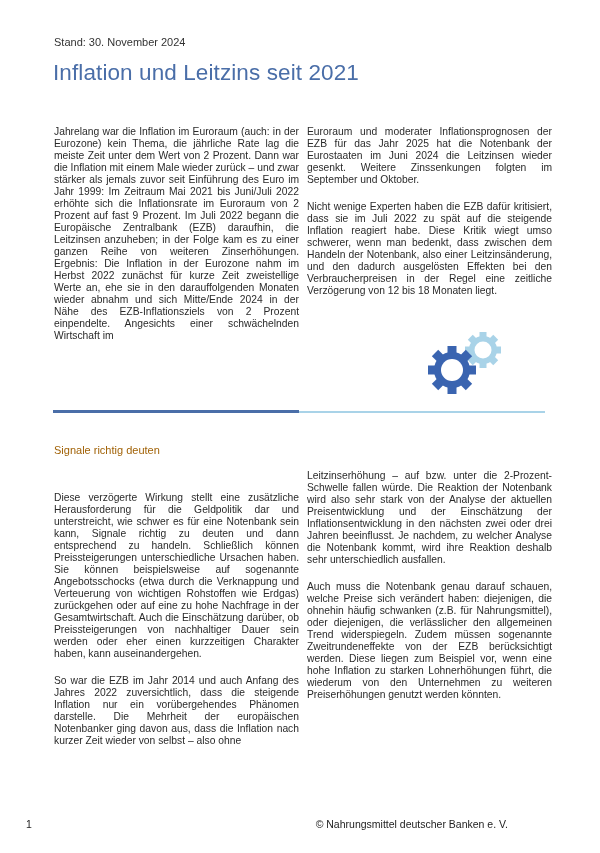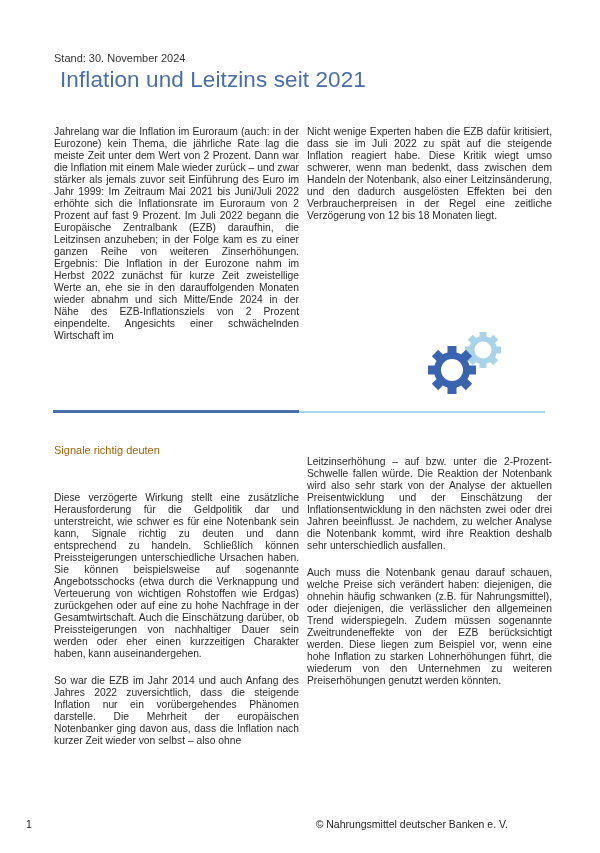--- a/index.html
+++ b/index.html
@@ -1,46 +1,47 @@
 <!DOCTYPE html>
 <html><head>
   <meta charset="utf-8">
   <style>
     html, body { margin: 0; padding: 0; background: #ffffff; }
     body { width: 600px; height: 853px; position: relative; overflow: hidden;
            font-family: "Liberation Sans", sans-serif; color: #222; }
-    .stand { position: absolute; left: 54px; top: 52px; font-size: 11px; color: #333; }
+    .stand { position: absolute; left: 54px; top: 36px; font-size: 11px; color: #333; }
     .title { position: absolute; left: 53px; top: 60px; font-size: 22.5px; color: #4a6ea8;
-             font-weight: normal; margin: 7px; letter-spacing: 0.1px; }
+             font-weight: normal; margin: 0; letter-spacing: 0.1px; }
     .col { position: absolute; width: 245px; font-size: 10.3px; line-height: 12px;
            color: #2a2a2a; text-align: justify; }
     .col p { margin: 0 0 14.6px 0; hyphens: manual; }
     .col1 { left: 54px; top: 126px; }
     .col2 { left: 307px; top: 126px; }
     .col3 { left: 54px; top: 470px; margin-top: 22px; }
-    .col4 { left: 307px; top: 456px; }
+    .col4 { left: 307px; top: 470px; }
     .divider { position: absolute; top: 410px; height: 3px; }
     .div-dark { left: 53px; width: 246px; background: #4a6ea8; }
     .div-light { left: 299px; width: 246px; background: #a9d3e8; height: 2px; top: 411px; }
     .h2 { position: absolute; left: 54px; top: 444px; font-size: 11px; color: #a16207; margin: 0;
           font-weight: normal; }
     .gears { position: absolute; left: 420px; top: 325px; width: 90px; height: 75px; }
     .page-num { position: absolute; left: 26px; top: 818px; font-size: 10.5px; color: #222; }
     .copyright { position: absolute; right: 92px; top: 818px; font-size: 10.5px; color: #222; }
   </style>
 </head>
 <body>
 
 <div class="stand">Stand: 30. November 2024</div>
 <h1 class="title">Inflation und Leitzins seit 2021</h1>
 
 <div class="col col1">
   <p>Jahrelang war die Inflation im Euroraum (auch: in der Eurozone) kein Thema, die jährliche Rate lag die meiste Zeit unter dem Wert von 2 Prozent. Dann war die Inflation mit einem Male wieder zurück – und zwar stärker als jemals zuvor seit Einführung des Euro im Jahr 1999: Im Zeitraum Mai 2021 bis Juni/Juli 2022 erhöhte sich die Inflationsrate im Euroraum von 2 Prozent auf fast 9 Prozent. Im Juli 2022 begann die Europäische Zentralbank (EZB) daraufhin, die Leitzinsen an­zuheben; in der Folge kam es zu einer ganzen Reihe von weiteren Zinserhöhungen. Ergebnis: Die Inflation in der Eurozone nahm im Herbst 2022 zunächst für kurze Zeit zweistellige Werte an, ehe sie in den darauffolgenden Monaten wieder abnahm und sich Mitte/Ende 2024 in der Nähe des EZB-Inflationsziels von 2 Prozent einpendelte. Angesichts einer schwächelnden Wirtschaft im</p>
 </div>
 <div class="col col2">
+  <p>Euroraum und moderater Inflationsprognosen der EZB für das Jahr 2025 hat die Notenbank der Eurostaaten im Juni 2024 die Leitzinsen wieder gesenkt. Weitere Zinssenkungen folgten im September und Oktober.</p>
   <p>Nicht wenige Experten haben die EZB dafür kritisiert, dass sie im Juli 2022 zu spät auf die steigende Inflation reagiert habe. Diese Kritik wiegt umso schwerer, wenn man bedenkt, dass zwischen dem Handeln der Notenbank, also einer Leitzinsänderung, und den dadurch ausgelösten Effekten bei den Verbraucherpreisen in der Regel eine zeitliche Verzögerung von 12 bis 18 Monaten liegt.</p>
 </div>
 
 <div class="gears">
   <svg width="90" height="75" viewBox="0 0 90 75">
     <g transform="translate(63,25)">
       <g fill="#a9d3e8">
         <circle r="14"></circle>
         <rect x="-3.5" y="-18" width="7" height="6" transform="rotate(0)"></rect>
         <rect x="-3.5" y="-18" width="7" height="6" transform="rotate(45)"></rect>

